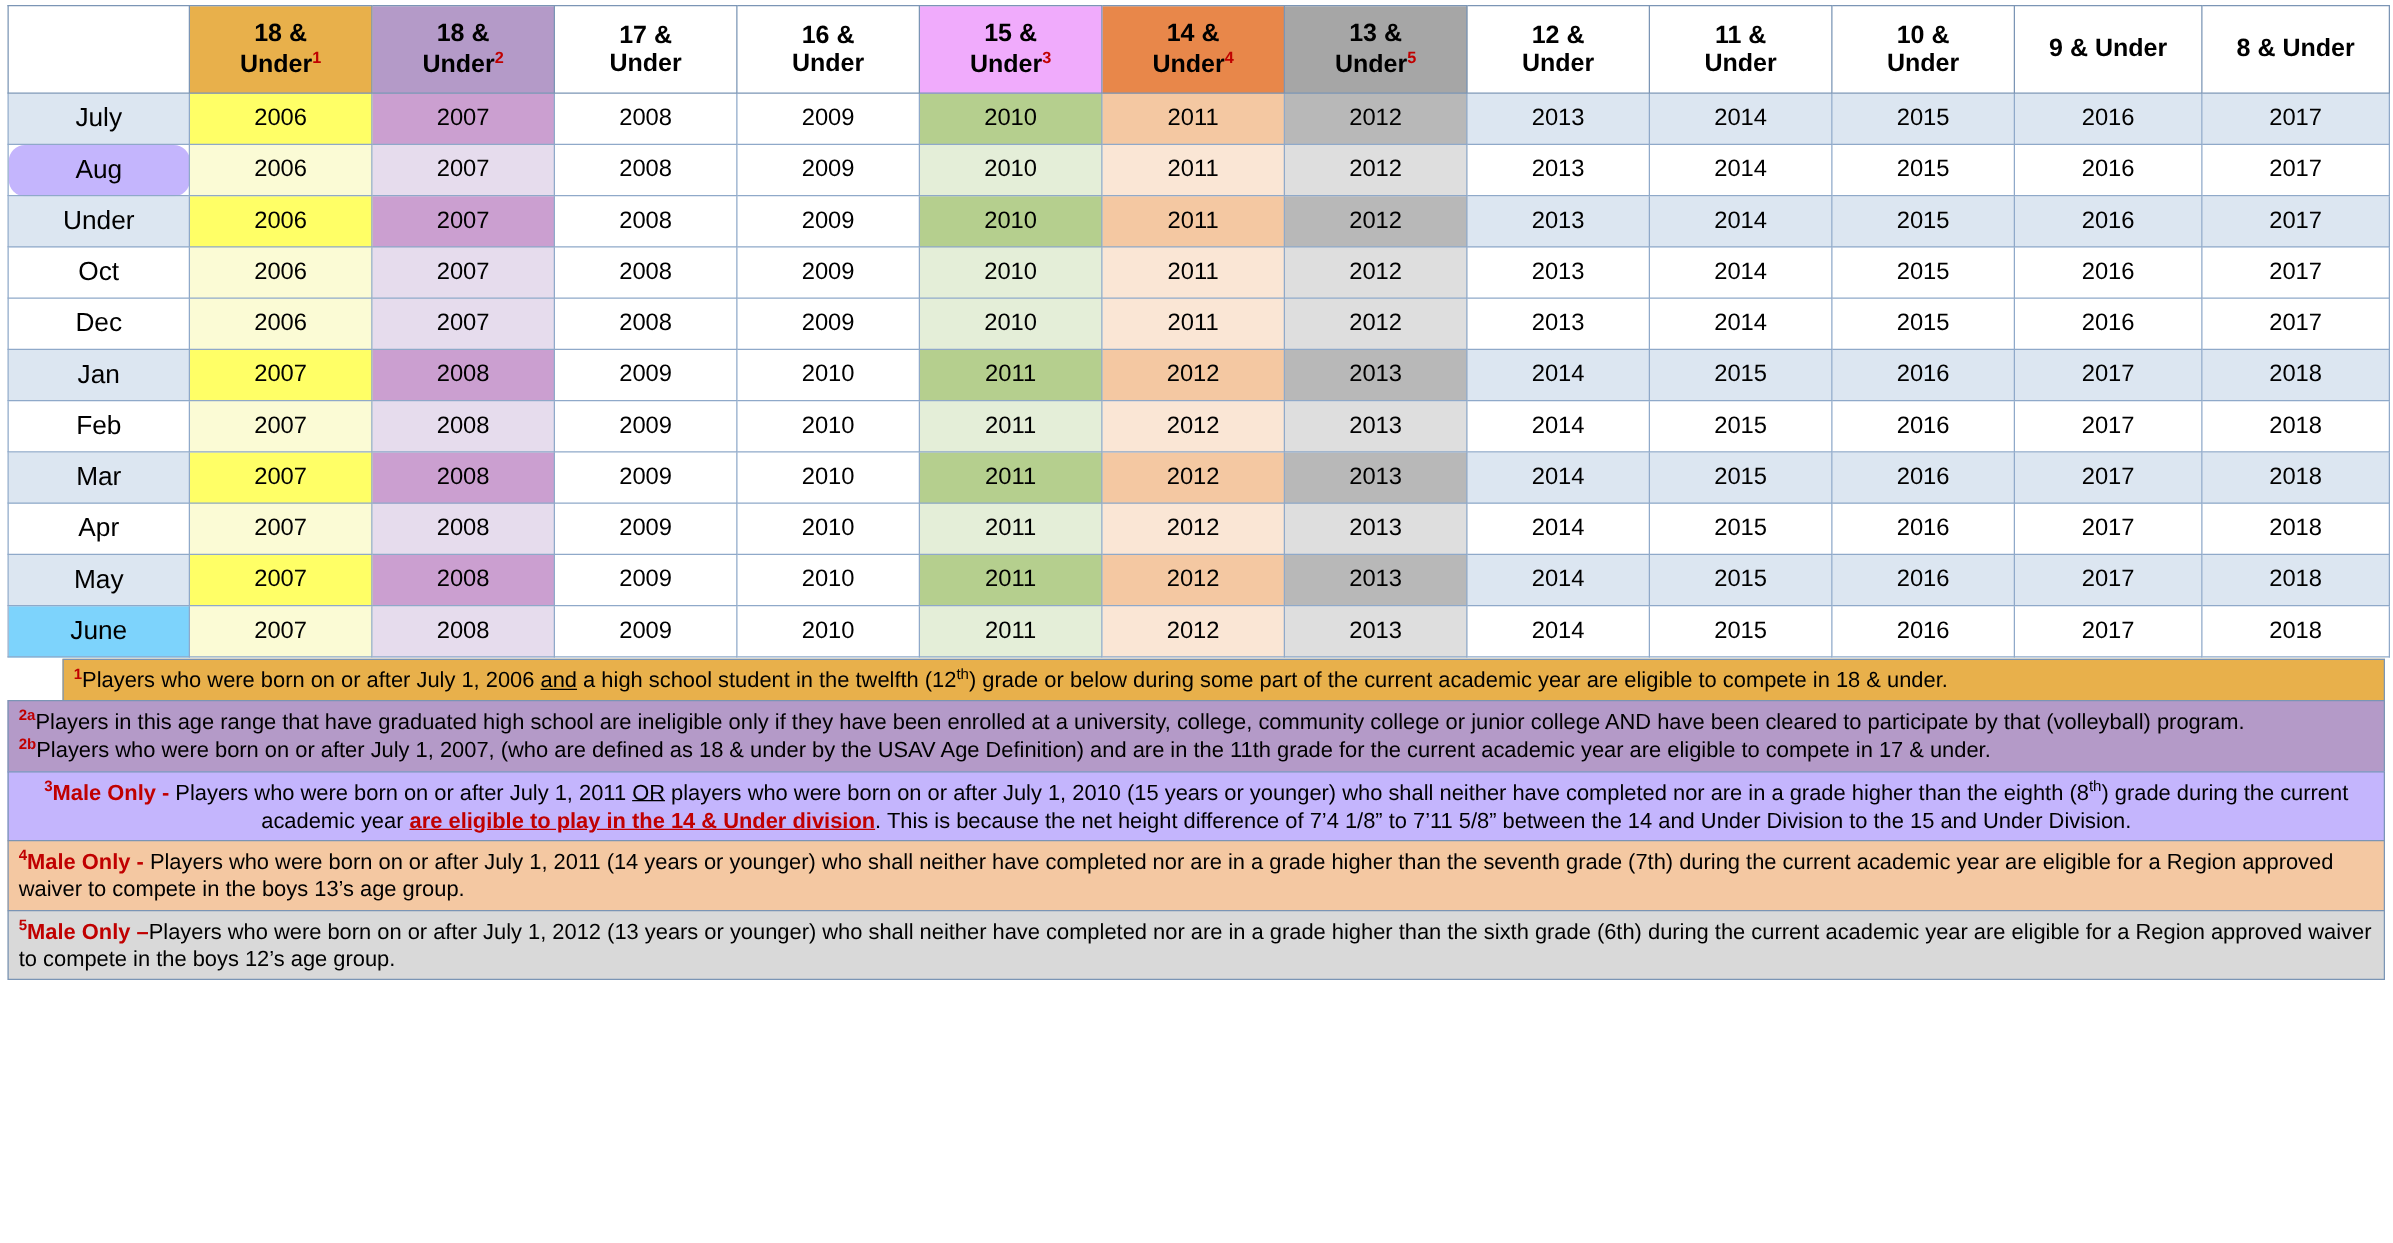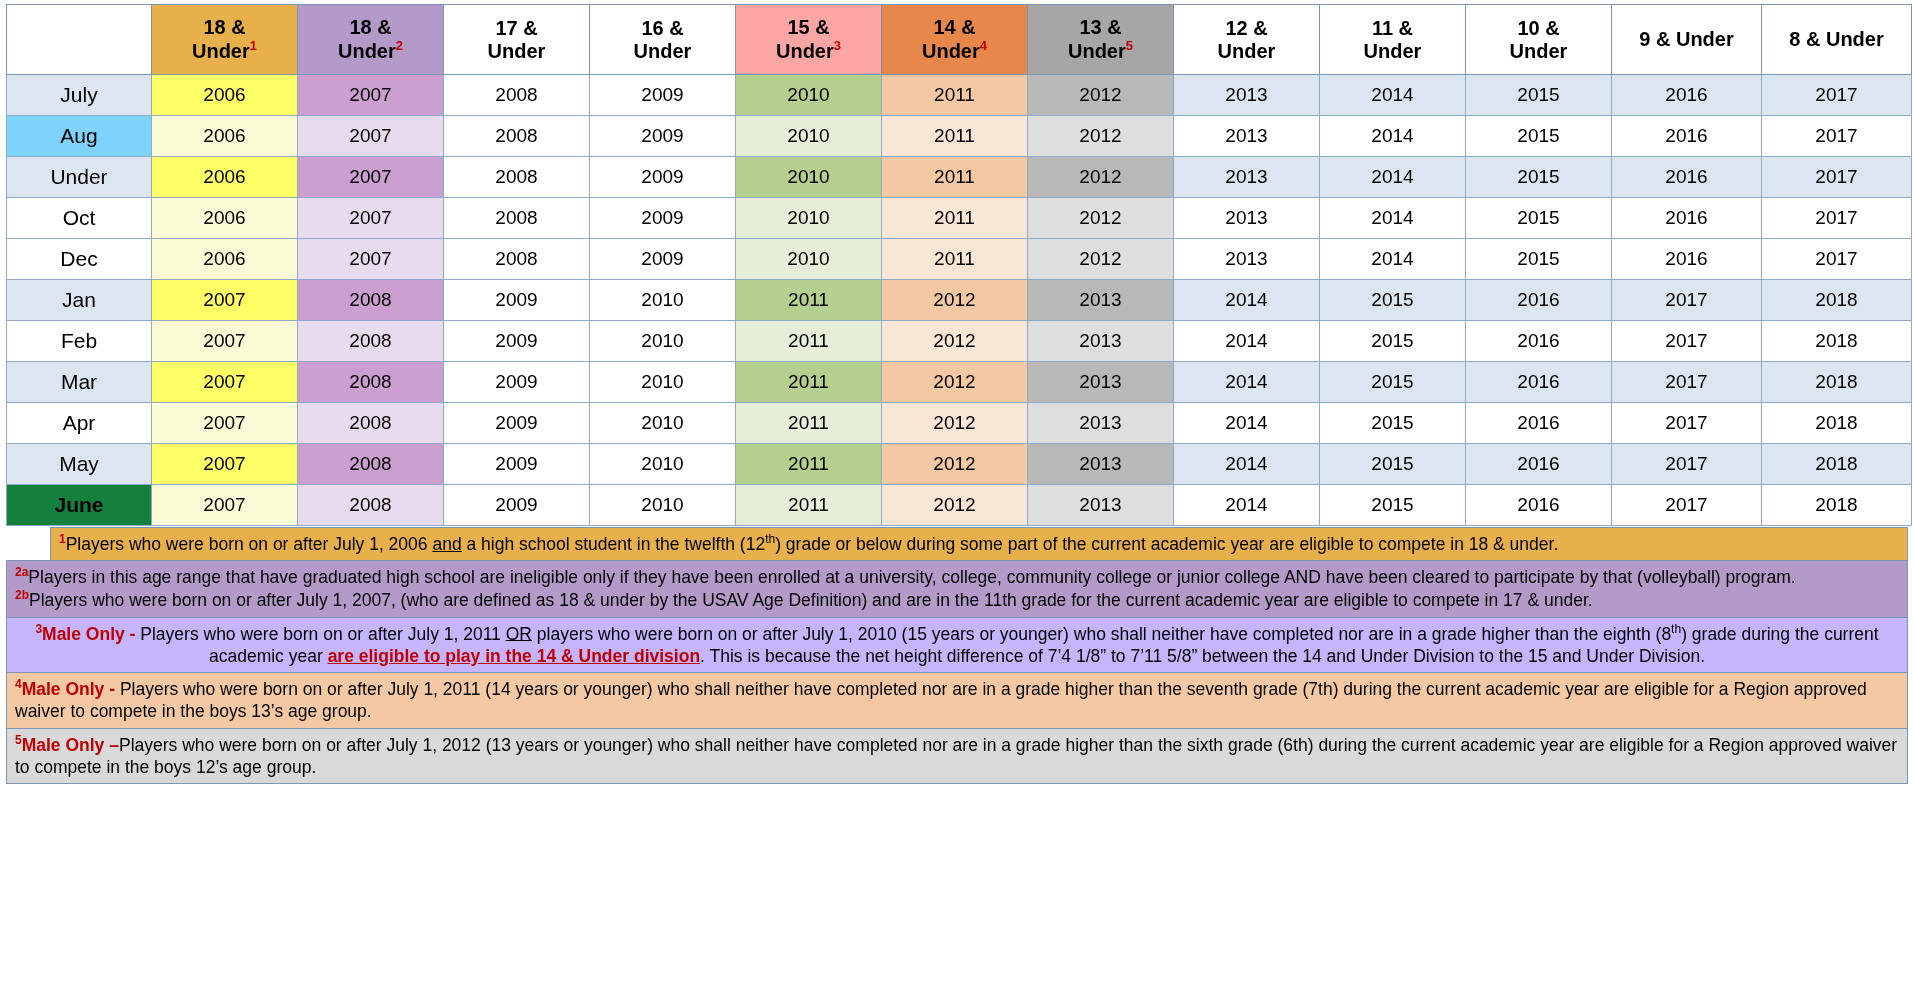--- a/index.html
+++ b/index.html
@@ -105,21 +105,21 @@
           <span>Under</span><span class="sup">2</span>
         </th>
         <th>
           <span>17 &amp;</span><br>
           <span>Under</span>
         </th>
         <th>
           <span>16 &amp;</span><br>
           <span>Under</span>
         </th>
-        <th style="background: #fca5a5;">
+        <th style="background: #f0abfc;">
           <span>15 &amp;</span><br>
           <span>Under</span><span class="sup">3</span>
         </th>
         <th style="background: rgb(232, 135, 74);">
           <span>14 &amp;</span><br>
           <span>Under</span><span class="sup">4</span>
         </th>
         <th style="background: rgb(166, 166, 166);">
           <span>13 &amp;</span><br>
           <span>Under</span><span class="sup">5</span>
@@ -154,21 +154,21 @@
           <td style="background: rgb(181, 207, 142);">2010</td>
           <td style="background: rgb(244, 200, 162);">2011</td>
           <td style="background: rgb(184, 184, 184);">2012</td>
           <td style="background: rgb(220, 230, 241);">2013</td>
           <td style="background: rgb(220, 230, 241);">2014</td>
           <td style="background: rgb(220, 230, 241);">2015</td>
           <td style="background: rgb(220, 230, 241);">2016</td>
           <td style="background: rgb(220, 230, 241);">2017</td>
         </tr>
         <tr>
-          <td class="month-cell" style="background: #7dd3fc;">Aug</td>
+          <td class="month-cell" style="background: #c4b5fd; border-radius: 13px;">Aug</td>
           <td style="background: rgb(251, 251, 213);">2006</td>
           <td style="background: rgb(230, 220, 237);">2007</td>
           <td style="background: rgb(255, 255, 255);">2008</td>
           <td style="background: rgb(255, 255, 255);">2009</td>
           <td style="background: rgb(228, 238, 216);">2010</td>
           <td style="background: rgb(250, 230, 213);">2011</td>
           <td style="background: rgb(222, 222, 222);">2012</td>
           <td style="background: rgb(255, 255, 255);">2013</td>
           <td style="background: rgb(255, 255, 255);">2014</td>
           <td style="background: rgb(255, 255, 255);">2015</td>
@@ -289,21 +289,21 @@
           <td style="background: rgb(181, 207, 142);">2011</td>
           <td style="background: rgb(244, 200, 162);">2012</td>
           <td style="background: rgb(184, 184, 184);">2013</td>
           <td style="background: rgb(220, 230, 241);">2014</td>
           <td style="background: rgb(220, 230, 241);">2015</td>
           <td style="background: rgb(220, 230, 241);">2016</td>
           <td style="background: rgb(220, 230, 241);">2017</td>
           <td style="background: rgb(220, 230, 241);">2018</td>
         </tr>
         <tr>
-          <td class="month-cell" style="background: #15803d; font-weight: bold;">June</td>
+          <td class="month-cell" style="background: #7dd3fc;">June</td>
           <td style="background: rgb(251, 251, 213);">2007</td>
           <td style="background: rgb(230, 220, 237);">2008</td>
           <td style="background: rgb(255, 255, 255);">2009</td>
           <td style="background: rgb(255, 255, 255);">2010</td>
           <td style="background: rgb(228, 238, 216);">2011</td>
           <td style="background: rgb(250, 230, 213);">2012</td>
           <td style="background: rgb(222, 222, 222);">2013</td>
           <td style="background: rgb(255, 255, 255);">2014</td>
           <td style="background: rgb(255, 255, 255);">2015</td>
           <td style="background: rgb(255, 255, 255);">2016</td>

